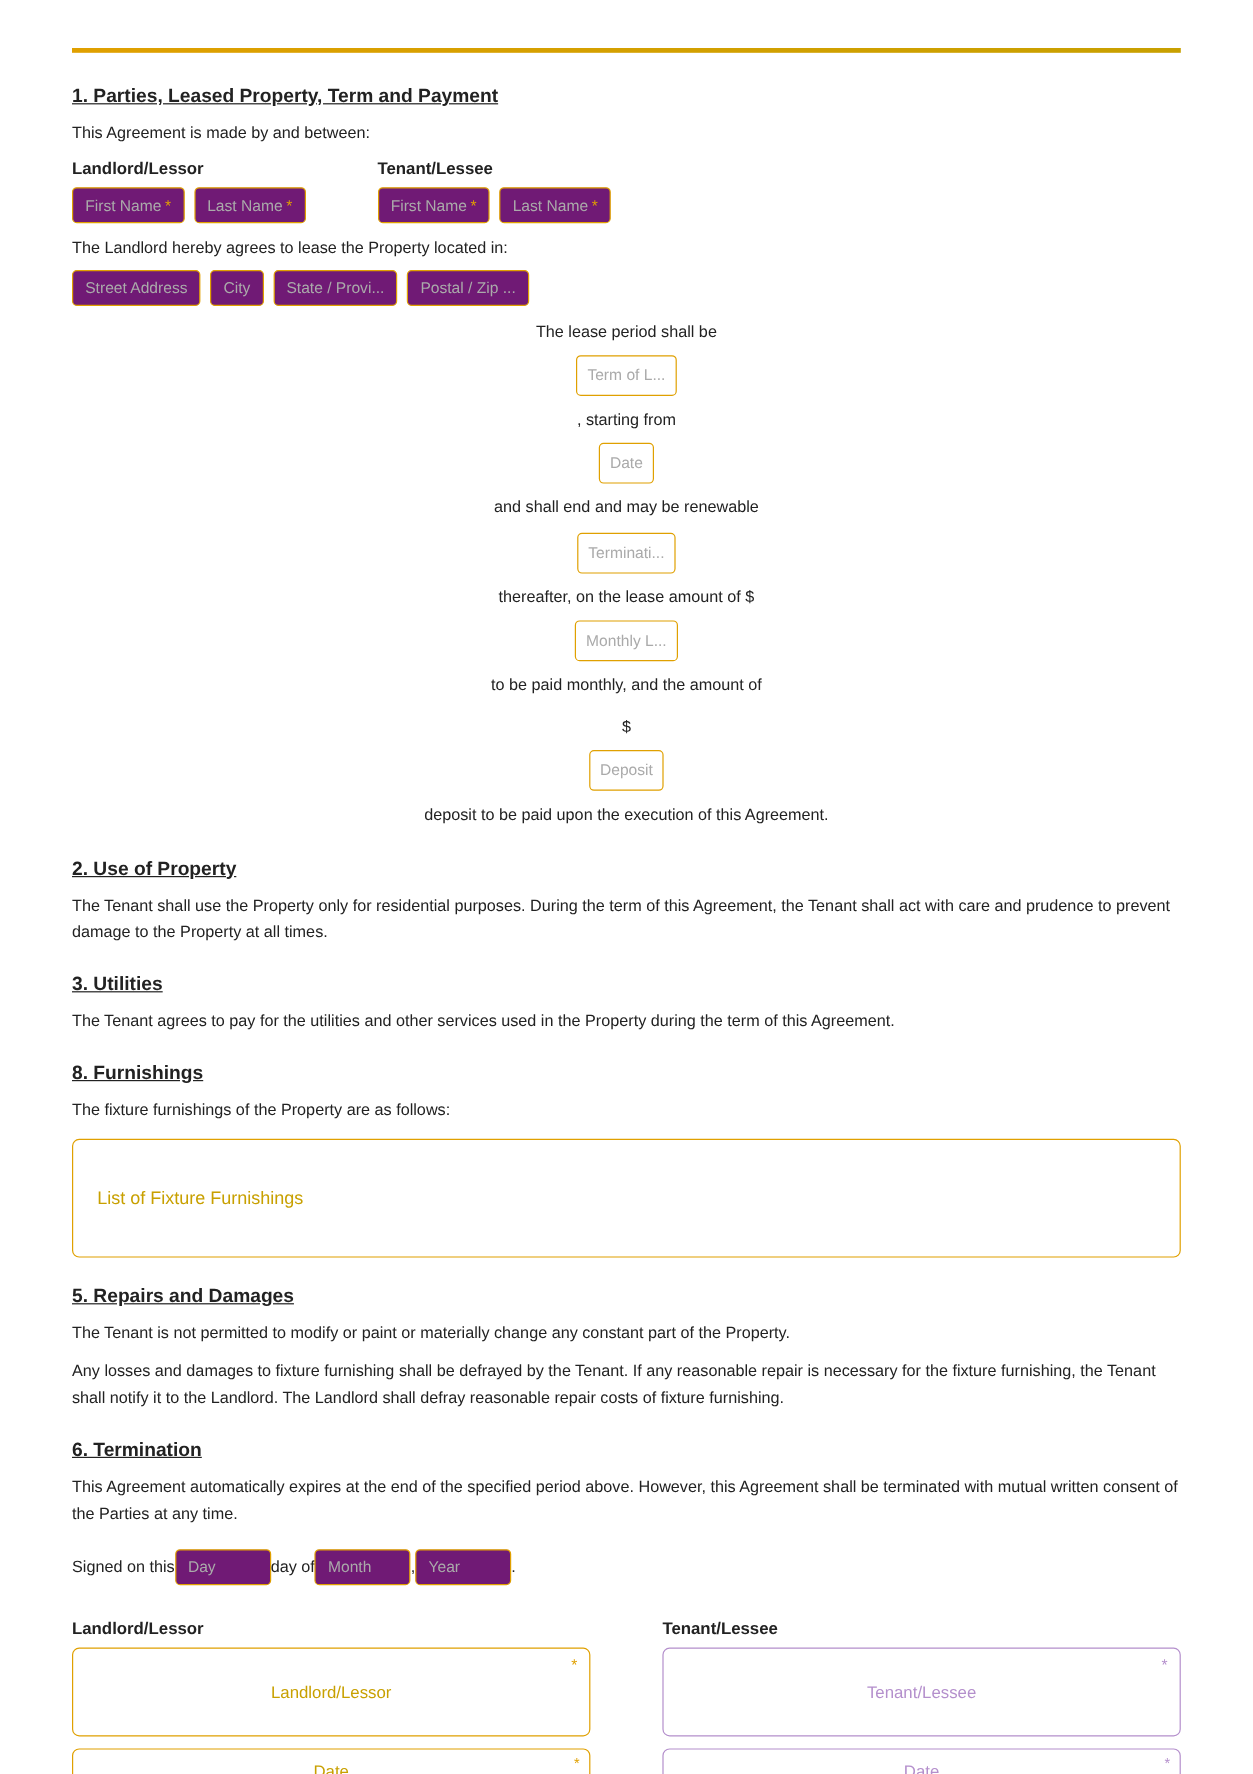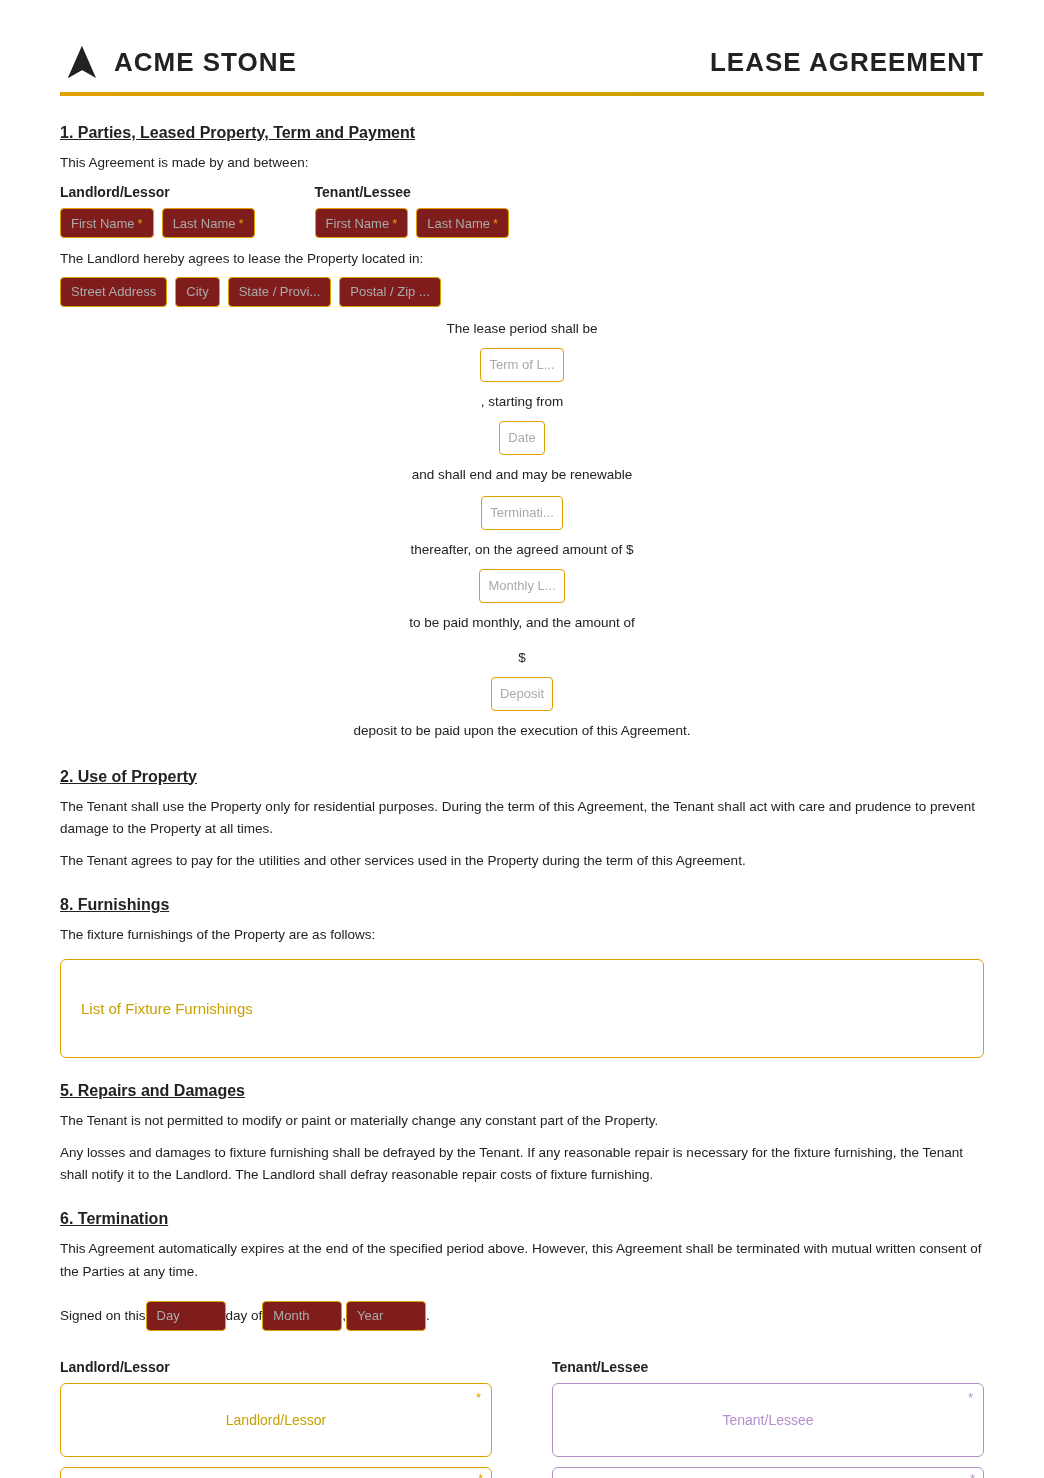--- a/index.html
+++ b/index.html
@@ -71,21 +71,21 @@
       gap: 8px;
       align-items: center;
       flex-wrap: wrap;
     }
     .field {
       border: 1.5px solid #e0a000;
       border-radius: 4px;
       padding: 5px 10px;
       color: #aaa;
       font-size: 13px;
-      background: #7f1d1d;
+      background: #701a75;
       display: inline-flex;
       align-items: center;
       gap: 2px;
       min-height: 30px;
     }
     .field .req {
       color: #e0a000;
       font-size: 13px;
       margin-left: 1px;
     }
@@ -187,31 +187,20 @@
       background: #fff;
       min-height: 26px;
       vertical-align: middle;
     }
   </style>
 </head>
 <body>
 
 <div class="page">
 
-  <div class="header">
-    <div class="logo">
-      <svg class="logo-icon" width="44" height="44" viewBox="0 0 44 44">
-
-        <polygon points="8,38 22,6 36,38 22,30" fill="#222"></polygon>
-        <polygon points="8,38 22,30 22,6" fill="#222"></polygon>
-      </svg>
-      <span style="font-size:26px;font-weight:900;color:#222;letter-spacing:1px;">ACME STONE</span>
-    </div>
-    <div class="doc-title">LEASE AGREEMENT</div>
-  </div>
   <div class="header-divider"></div>
 
   <div>
     <div class="section-title">1. Parties, Leased Property, Term and Payment</div>
     <div class="section-body">This Agreement is made by and between:</div>
 
     <div class="two-col">
 
       <div>
         <div class="col-label">Landlord/Lessor</div>
@@ -266,41 +255,42 @@
       <span>, starting from</span>
       <div class="field-inline">
         <span>Date</span>
       </div>
       <span>and shall end and may be renewable</span>
     </div>
     <div class="lease-row">
       <div class="field-inline">
         <span>Terminati...</span>
       </div>
-      <span>thereafter, on the agreed amount of $</span>
+      <span>thereafter, on the lease amount of $</span>
       <div class="field-inline">
         <span>Monthly L...</span>
       </div>
       <span>to be paid monthly, and the amount of</span>
     </div>
     <div class="lease-row">
       <span>$</span>
       <div class="field-inline">
         <span>Deposit</span>
       </div>
       <span>deposit to be paid upon the execution of this Agreement.</span>
     </div>
   </div>
 
   <div style="margin-top:18px;">
     <div class="section-title">2. Use of Property</div>
     <div class="section-body">The Tenant shall use the Property only for residential purposes. During the term of this Agreement, the Tenant shall act with care and prudence to prevent damage to the Property at all times.</div>
   </div>
 
   <div>
+    <div class="section-title">3. Utilities</div>
     <div class="section-body">The Tenant agrees to pay for the utilities and other services used in the Property during the term of this Agreement.</div>
   </div>
 
   <div>
     <div class="section-title">8. Furnishings</div>
     <div class="section-body">The fixture furnishings of the Property are as follows:</div>
     <div class="furnishings-box">
       <span>List of Fixture Furnishings</span>
     </div>
   </div>

